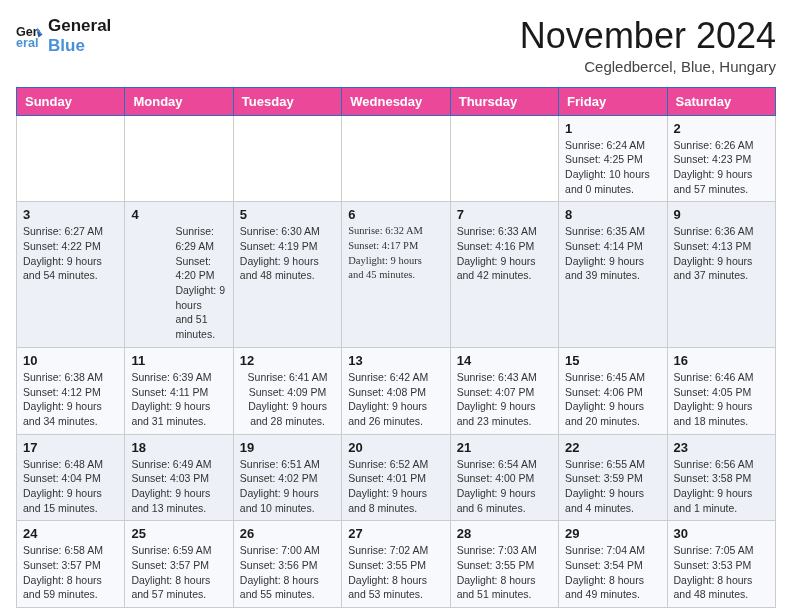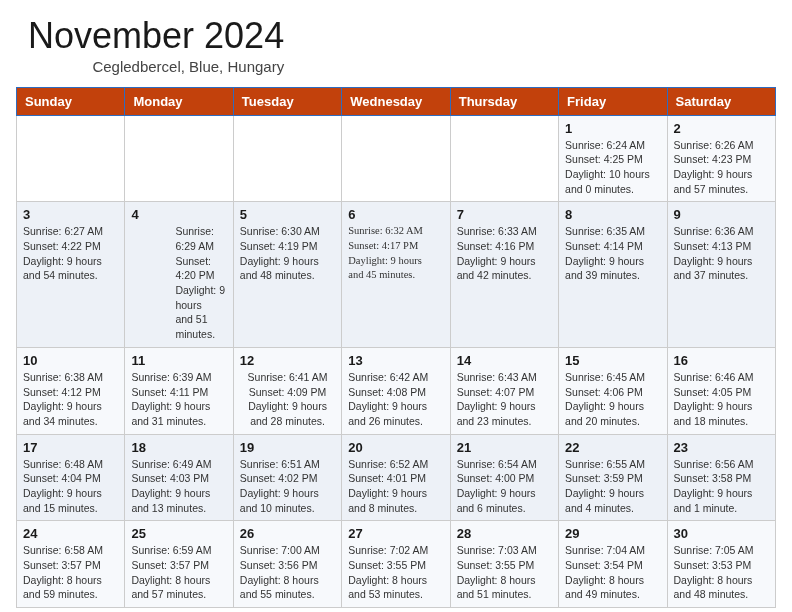--- a/index.html
+++ b/index.html
@@ -38,21 +38,21 @@
     .location {
       font-size: 15px;
       color: #444;
       margin-top: 2px;
     }
     .calendar {
       width: 100%;
       border-collapse: collapse;
     }
     .calendar thead th {
-      background-color: #c2410c;
+      background-color: #ec4899;
       color: #fff;
       font-size: 13px;
       font-weight: bold;
       padding: 6px 8px;
       text-align: left;
       border: 1px solid #2e6bbf;
     }
     .calendar tbody td {
       border: 1px solid #ccc;
       vertical-align: top;
@@ -79,20 +79,32 @@
       line-height: 1.4;
     }
     .empty-cell {
       background: #fff !important;
     }
   </style>
 </head>
 <body>
 
 <div class="header">
+  <div class="logo">
+    <svg class="logo-icon" viewBox="0 0 40 40">
+      <text x="0" y="20" font-size="18" font-weight="bold" fill="#1a1a1a">Gen</text>
+      <text x="0" y="36" font-size="18" font-weight="bold" fill="#4a90d9">eral</text>
+      <polygon points="30,8 38,18 30,14" fill="#4a90d9"></polygon>
+      <polygon points="30,14 38,18 32,22" fill="#2a60b0"></polygon>
+    </svg>
+    <div>
+      <div style="font-size:17px;font-weight:bold;color:#1a1a1a;">General</div>
+      <div style="font-size:17px;font-weight:bold;color:#4a90d9;">Blue</div>
+    </div>
+  </div>
   <div class="title-block">
     <div class="month-title">November 2024</div>
     <div class="location">Cegledbercel, Blue, Hungary</div>
   </div>
 </div>
 
 <table class="calendar">
   <thead>
     <tr>
     <th>Sunday</th>

